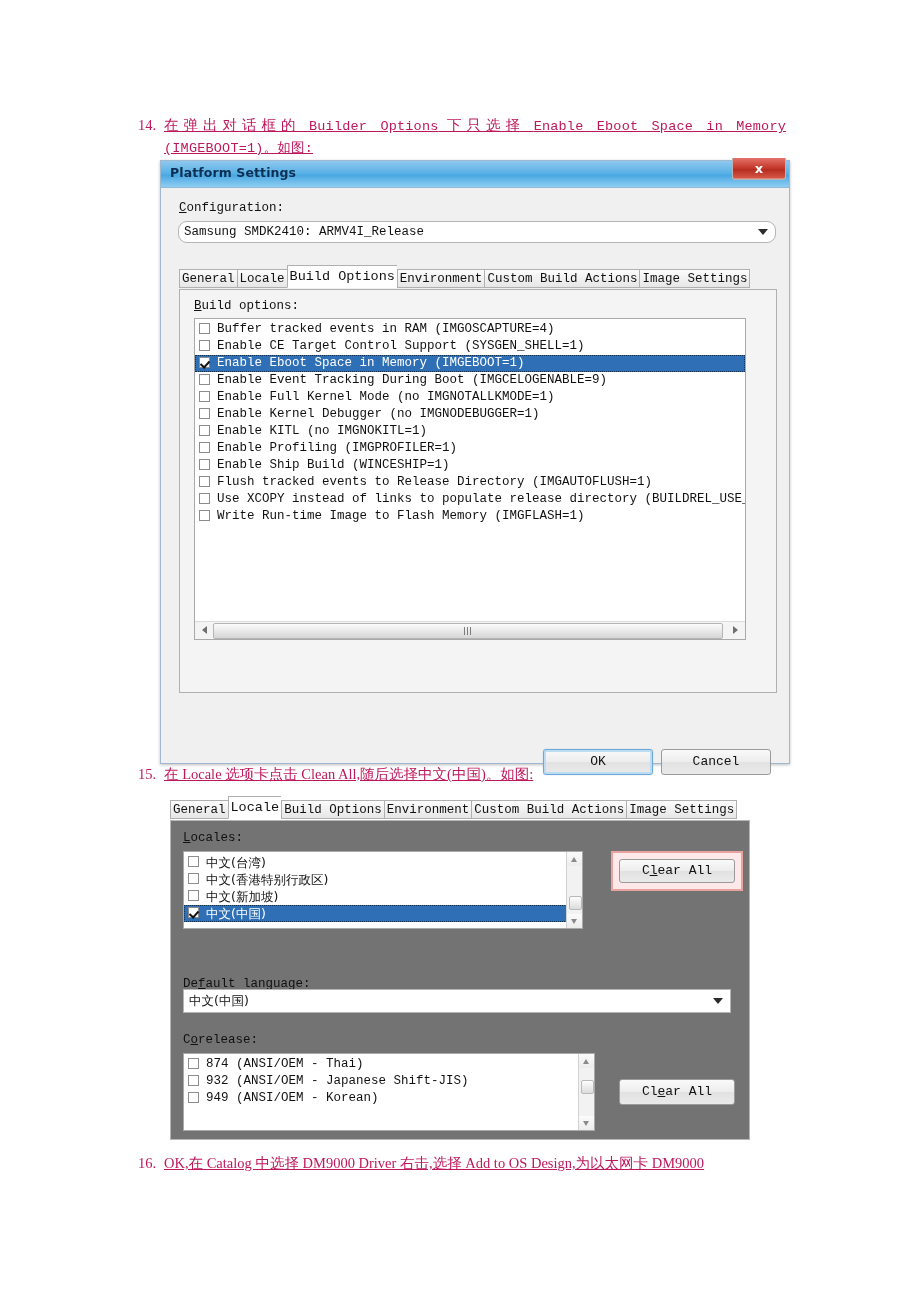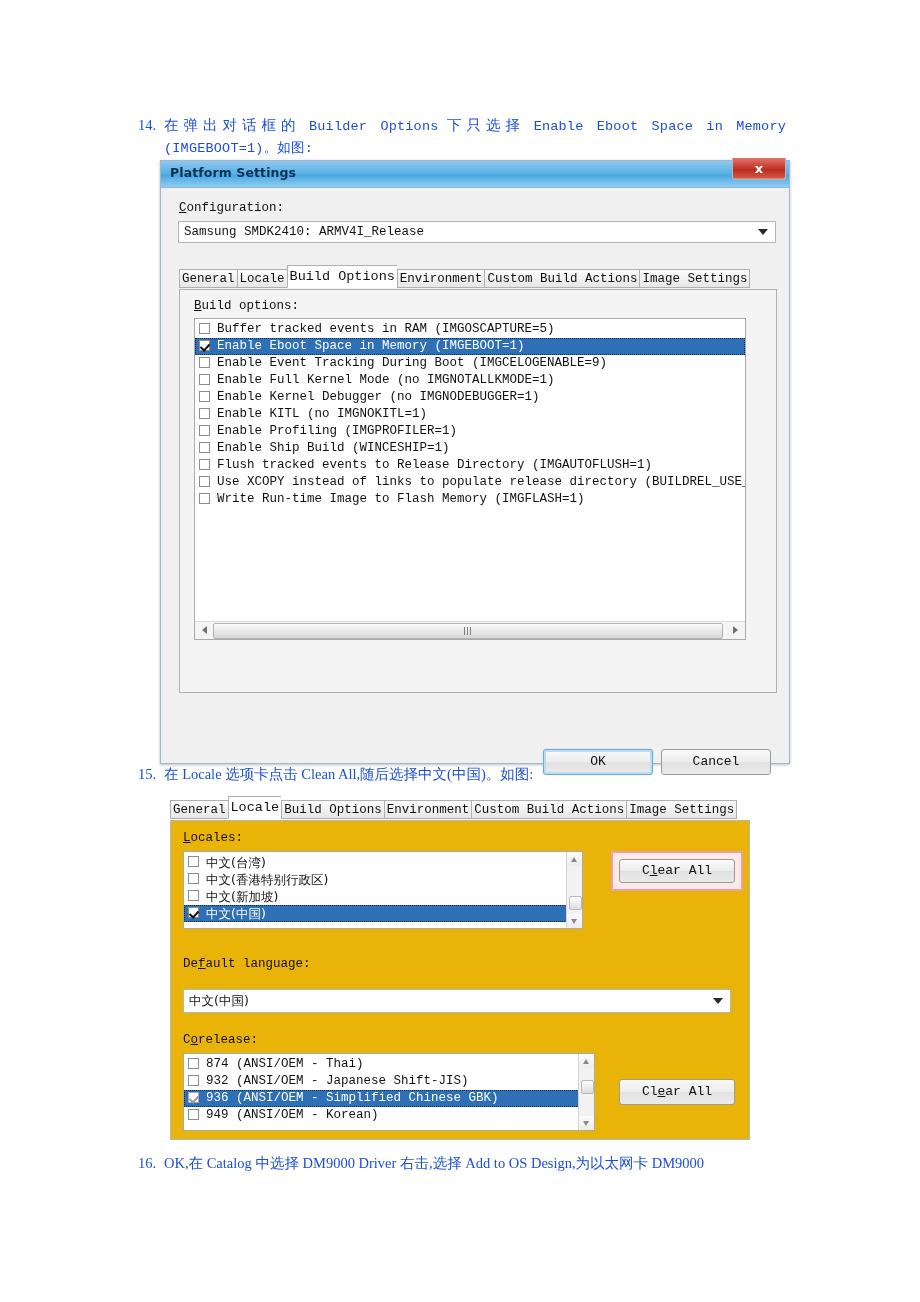--- a/index.html
+++ b/index.html
@@ -12,21 +12,22 @@
     overflow:hidden;
   }
   .page{position:absolute; left:0; top:0; width:920px; height:1302px;}
 
   
   .step{
     position:absolute;
     font-family:"Liberation Serif", serif;
     font-size:14.5px;
     line-height:22px;
-    color:#1d4ed8;
+    color:#be185d;
+    text-decoration:underline;
   }
   .step .num{position:absolute; left:0; top:0; width:26px; text-align:left;}
   .step .body{margin-left:26px; display:block;}
   .mono{font-family:"Liberation Mono", monospace; font-size:13.5px; letter-spacing:.2px;}
   .justif{text-align:justify; text-align-last:justify;}
 
   
   #platform-dialog{
     position:absolute; left:160px; top:160px; width:630px; height:604px;
     background:#f0f0f0;
@@ -232,21 +233,21 @@
     position:absolute;
     border:2px solid #e8a2a0;
     background:#fde9e9;
     box-sizing:border-box;
   }
 
   
   #locale-panel{position:absolute; left:170px; top:800px; width:590px; height:340px;}
   .group-frame{
     position:absolute;
-    background:#eab308;
+    background:#737373;
     border:1px solid #b6b6b6;
     box-sizing:border-box;
   }
 </style>
 </head>
 <body>
 
 <div class="page">
 
   <div class="step" style="left:138px; top:114px; width:648px;">
@@ -264,21 +265,21 @@
     <div class="titlebar">
       <span class="title">Platform Settings</span>
       <div class="closebtn">x</div>
     </div>
 
     <div class="dlg-body">
 
       <div class="field-label" style="left:18px; top:14px;">
         <span class="u">C</span><span style="display:inline;">onfiguration:</span>
       </div>
-      <div class="combo" style="left:17px; top:34px; width:598px; height:22px;">
+      <div class="combo" style="left:17px; top:34px; width:598px; height:22px;border-radius:9px;">
         <span>Samsung SMDK2410: ARMV4I_Release</span>
         <span class="arrow"></span>
       </div>
 
       <div class="tabstrip" style="left:18px; top:82px; width:598px;">
         <div class="tab">General</div>
         <div class="tab">Locale</div>
         <div class="tab active">Build Options</div>
         <div class="tab">Environment</div>
         <div class="tab">Custom Build Actions</div>
@@ -286,21 +287,22 @@
       </div>
 
       <div class="tabpanel" style="left:18px; top:102px; width:598px; height:404px;">
 
         <div class="field-label" style="left:14px; top:9px;">
           <span class="u">B</span><span>uild options:</span>
         </div>
 
         <div class="listbox" style="left:14px; top:28px; width:552px; height:322px;">
           <div style="position:absolute; left:0; top:2px; right:0; bottom:18px; overflow:hidden;">
-            <div class="lbrow"><span class="cbx"></span><span>Buffer tracked events in RAM (IMGOSCAPTURE=5)</span></div>
+            <div class="lbrow"><span class="cbx"></span><span>Buffer tracked events in RAM (IMGOSCAPTURE=4)</span></div>
+            <div class="lbrow"><span class="cbx"></span><span>Enable CE Target Control Support (SYSGEN_SHELL=1)</span></div>
             <div class="lbrow sel"><span class="cbx checked"></span><span>Enable Eboot Space in Memory (IMGEBOOT=1)</span></div>
             <div class="lbrow"><span class="cbx"></span><span>Enable Event Tracking During Boot (IMGCELOGENABLE=9)</span></div>
             <div class="lbrow"><span class="cbx"></span><span>Enable Full Kernel Mode (no IMGNOTALLKMODE=1)</span></div>
             <div class="lbrow"><span class="cbx"></span><span>Enable Kernel Debugger (no IMGNODEBUGGER=1)</span></div>
             <div class="lbrow"><span class="cbx"></span><span>Enable KITL (no IMGNOKITL=1)</span></div>
             <div class="lbrow"><span class="cbx"></span><span>Enable Profiling (IMGPROFILER=1)</span></div>
             <div class="lbrow"><span class="cbx"></span><span>Enable Ship Build (WINCESHIP=1)</span></div>
             <div class="lbrow"><span class="cbx"></span><span>Flush tracked events to Release Directory (IMGAUTOFLUSH=1)</span></div>
             <div class="lbrow"><span class="cbx"></span><span>Use XCOPY instead of links to populate release directory (BUILDREL_USE_COPY=</span></div>
             <div class="lbrow"><span class="cbx"></span><span>Write Run-time Image to Flash Memory (IMGFLASH=1)</span></div>
@@ -356,37 +358,36 @@
           <div class="thumb" style="top:44px; height:12px;"></div>
           <div class="dn"></div>
         </div>
       </div>
 
       <div class="redbox" style="left:440px; top:30px; width:132px; height:40px;"></div>
       <div class="btn" style="left:448px; top:38px; width:116px; height:24px; line-height:22px;">
         <span>C</span><span class="u">l</span><span>ear All</span>
       </div>
 
-      <div class="field-label" style="left:12px; top:136px;">
+      <div class="field-label" style="left:12px; top:156px;">
         <span>De</span><span class="u">f</span><span>ault language:</span>
       </div>
       <div class="combo" style="left:12px; top:168px; width:548px; height:24px; line-height:22px; font-family:'DejaVu Sans',sans-serif; font-size:12.5px;">
         <span>中文(中国)</span>
         <span class="arrow"></span>
       </div>
 
       <div class="field-label" style="left:12px; top:212px;">
         <span>C</span><span class="u">o</span><span>release:</span>
       </div>
 
       <div class="listbox" style="left:12px; top:232px; width:412px; height:78px;">
         <div style="position:absolute; left:0; top:2px; right:15px; bottom:0; overflow:hidden;">
           <div class="lbrow"><span class="cbx"></span><span>874  (ANSI/OEM - Thai)</span></div>
           <div class="lbrow"><span class="cbx"></span><span>932  (ANSI/OEM - Japanese Shift-JIS)</span></div>
-          <div class="lbrow sel"><span class="cbx checked dim"></span><span>936  (ANSI/OEM - Simplified Chinese GBK)</span></div>
           <div class="lbrow"><span class="cbx"></span><span>949  (ANSI/OEM - Korean)</span></div>
         </div>
         <div class="vscroll">
           <div class="up"></div>
           <div class="thumb" style="top:26px; height:12px;"></div>
           <div class="dn"></div>
         </div>
       </div>
 
       <div class="btn" style="left:448px; top:258px; width:116px; height:26px; line-height:24px;">

